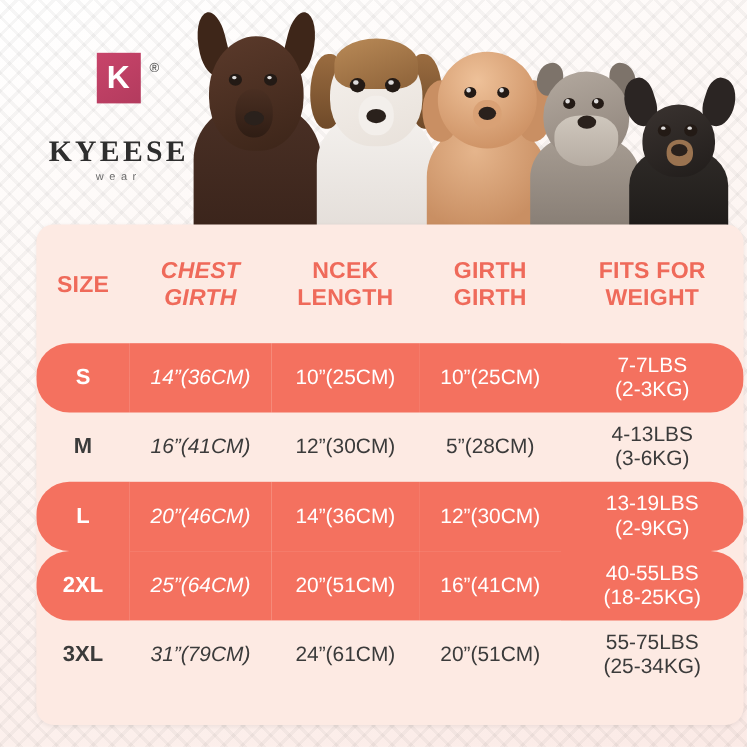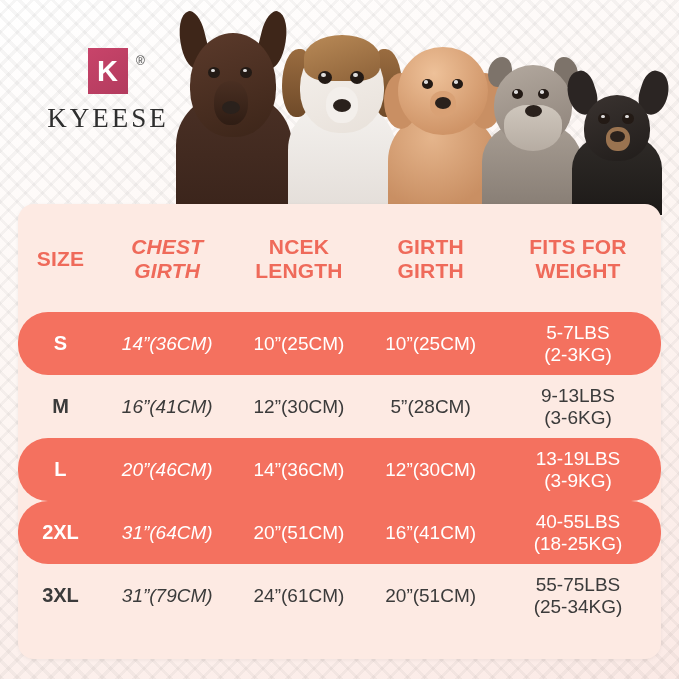--- a/index.html
+++ b/index.html
@@ -45,25 +45,26 @@
     position: relative;
   }
   .brand-reg {
     position: absolute;
     left: 118px;
     top: 6px;
     font-size: 12px;
     color: #4a4a4a;
   }
   .brand-name {
-    margin-top: 9px;
+    margin-top: 28px;
     font-size: 27px;
     letter-spacing: 3px;
     color: #2e2e2e;
     font-family: "Liberation Serif", serif;
+    font-weight: bold;
   }
   .brand-sub {
     margin-top: 3px;
     font-size: 10px;
     letter-spacing: 5px;
     color: #6b6b6b;
   }
 
   
   .dogs {
@@ -167,21 +168,21 @@
   #dog-chihuahua .ear.l { left: 2px; top: -8px; width: 28px; height: 44px; background: #2b2523; border-radius: 60% 40% 50% 50%; transform: rotate(-18deg); }
   #dog-chihuahua .ear.r { left: 74px; top: -8px; width: 28px; height: 44px; background: #2b2523; border-radius: 40% 60% 50% 50%; transform: rotate(18deg); }
   #dog-chihuahua .eye.l { left: 32px; top: 34px; width: 12px; height: 11px; }
   #dog-chihuahua .eye.r { left: 56px; top: 34px; width: 12px; height: 11px; }
   #dog-chihuahua .snout { left: 40px; top: 48px; width: 24px; height: 24px; background: #9a7350; }
   #dog-chihuahua .nose { left: 44px; top: 52px; width: 15px; height: 11px; }
 
   
   .card {
     position: absolute;
-    left: 18px;
+    left: 33px;
     top: 204px;
     width: 643px;
     height: 455px;
     background: #fdeae3;
     border-radius: 16px;
     box-shadow: 0 1px 4px rgba(0,0,0,0.06);
     overflow: hidden;
   }
   table.size-chart {
     width: 100%;
@@ -285,20 +286,21 @@
       <div class="eye r"></div>
       <div class="snout"></div>
       <div class="nose"></div>
     </div>
   </div>
 
   <div class="brand">
     <div class="brand-mark">K</div>
     <div class="brand-reg">®</div>
     <div class="brand-name">KYEESE</div>
+    <div class="brand-sub">wear</div>
   </div>
 
   <div class="card">
     <table class="size-chart">
       <thead>
         <tr>
           <th class="col-size">SIZE</th>
           <th class="col-chest">
             <span>CHEST</span><br>
             <span>GIRTH</span>
@@ -317,47 +319,47 @@
           </th>
         </tr>
       </thead>
       <tbody>
         <tr class="hl">
           <td class="col-size">S</td>
           <td class="col-chest">14”(36CM)</td>
           <td class="col-back">10”(25CM)</td>
           <td class="col-neck">10”(25CM)</td>
           <td class="col-weight">
-            <span class="two-line">5-7LBS</span>
+            <span class="two-line">7-7LBS</span>
             <span class="two-line">(2-3KG)</span>
           </td>
         </tr>
         <tr>
           <td class="col-size">M</td>
           <td class="col-chest">16”(41CM)</td>
           <td class="col-back">12”(30CM)</td>
           <td class="col-neck">5”(28CM)</td>
           <td class="col-weight">
-            <span class="two-line">9-13LBS</span>
+            <span class="two-line">4-13LBS</span>
             <span class="two-line">(3-6KG)</span>
           </td>
         </tr>
         <tr class="hl">
           <td class="col-size">L</td>
           <td class="col-chest">20”(46CM)</td>
           <td class="col-back">14”(36CM)</td>
           <td class="col-neck">12”(30CM)</td>
           <td class="col-weight">
             <span class="two-line">13-19LBS</span>
-            <span class="two-line">(3-9KG)</span>
+            <span class="two-line">(2-9KG)</span>
           </td>
         </tr>
         <tr class="hl">
           <td class="col-size">2XL</td>
-          <td class="col-chest">31”(64CM)</td>
+          <td class="col-chest">25”(64CM)</td>
           <td class="col-back">20”(51CM)</td>
           <td class="col-neck">16”(41CM)</td>
           <td class="col-weight">
             <span class="two-line">40-55LBS</span>
             <span class="two-line">(18-25KG)</span>
           </td>
         </tr>
         <tr>
           <td class="col-size">3XL</td>
           <td class="col-chest">31”(79CM)</td>

